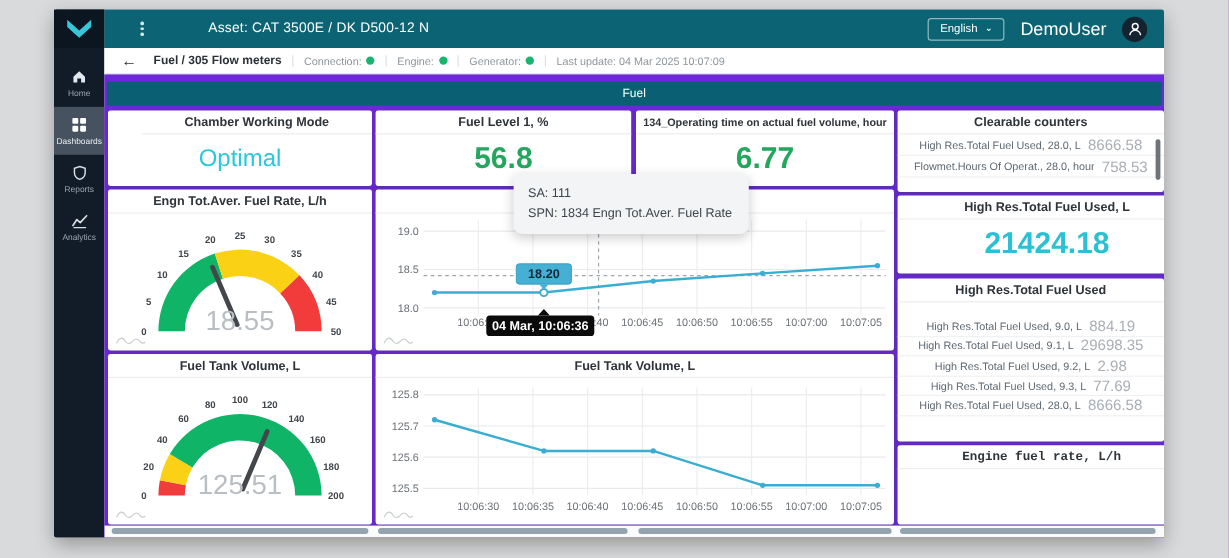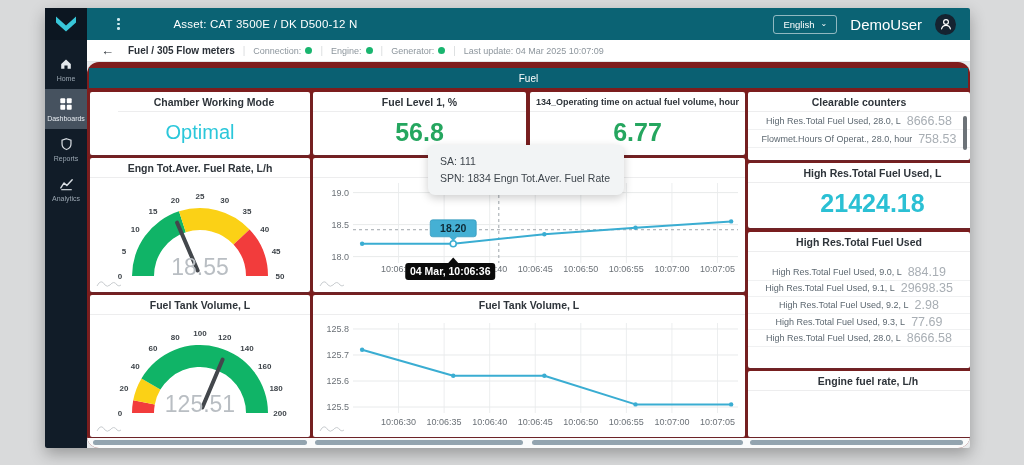--- a/index.html
+++ b/index.html
@@ -27,21 +27,21 @@
 
   
   .subheader { position:absolute; left:42px; top:32px; width:883px; height:22px; background:#fff; display:flex; align-items:center; font-size:9px; color:#8d969d; border-bottom:1px solid #e2e5e7; }
   .back { margin-left:14px; font-size:13px; color:#2b3138; font-weight:bold; cursor:pointer; line-height:10px; }
   .crumb { margin-left:14px; font-size:10px; font-weight:bold; color:#2b3138; }
   .sep { color:#d8dbdd; margin:0 8px; font-size:10px; }
   .status { display:flex; align-items:center; gap:4px; }
   .dot { width:7px; height:7px; border-radius:50%; background:#19b56f; }
 
   
-  .content { position:absolute; left:42px; top:54px; width:883px; height:386px; background:#7f1d1d; overflow:hidden;border-radius:12px; }
+  .content { position:absolute; left:42px; top:54px; width:883px; height:386px; background:#6d28d9; overflow:hidden; }
   .banner { position:absolute; left:2px; top:6px; width:879px; height:20px; background:#0a6072; color:#fff; font-size:10px; display:flex; align-items:center; justify-content:center; }
 
   .card { position:absolute; background:#fff; box-shadow:0 1px 3px rgba(50,65,80,.35); border-radius:2px; }
   .card-title { height:20px; line-height:20px; text-align:center; font-size:10.5px; font-weight:bold; color:#2e343a; border-bottom:1px solid #ededee; white-space:nowrap; overflow:hidden; padding:0 4px; }
   .card-title.small { font-size:9px; }
   .big-value { position:absolute; left:0; right:0; top:26px; text-align:center; font-size:25px; font-weight:bold; }
   .cyan { color:#2bc0d4; } .green { color:#25a65f; }
   .optimal { position:absolute; left:0; right:0; top:29px; text-align:center; font-size:20px; font-weight:400; color:#2bc7da; }
 
   .rows { position:absolute; left:0; right:0; }
@@ -333,21 +333,21 @@
           <span class="row-label">High Res.Total Fuel Used, 9.3, L</span>
           <span class="row-value">77.69</span>
         </div>
         <div class="row">
           <span class="row-label">High Res.Total Fuel Used, 28.0, L</span>
           <span class="row-value">8666.58</span>
         </div>
       </div>
     </div>
 
-    <div class="card" style="left:661px; top:309px; width:240px; height:66px;">
+    <div class="card" style="left:661px; top:309px; width:240px; height:66px;font-family:Liberation Mono, monospace;">
       <div class="card-title">Engine fuel rate, L/h</div>
     </div>
 
     <div class="spn-tooltip">
       <div>SA: 111</div>
       <div>SPN: 1834 Engn Tot.Aver. Fuel Rate</div>
     </div>
 
     <div class="hscroll-strip">
       <div class="hthumb" style="left:6px; width:214px;"></div>

